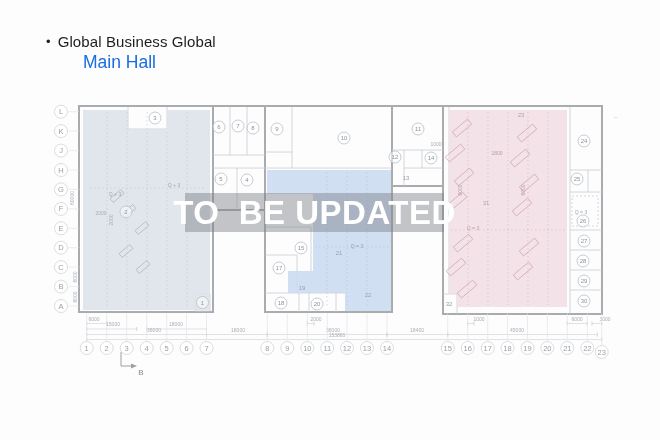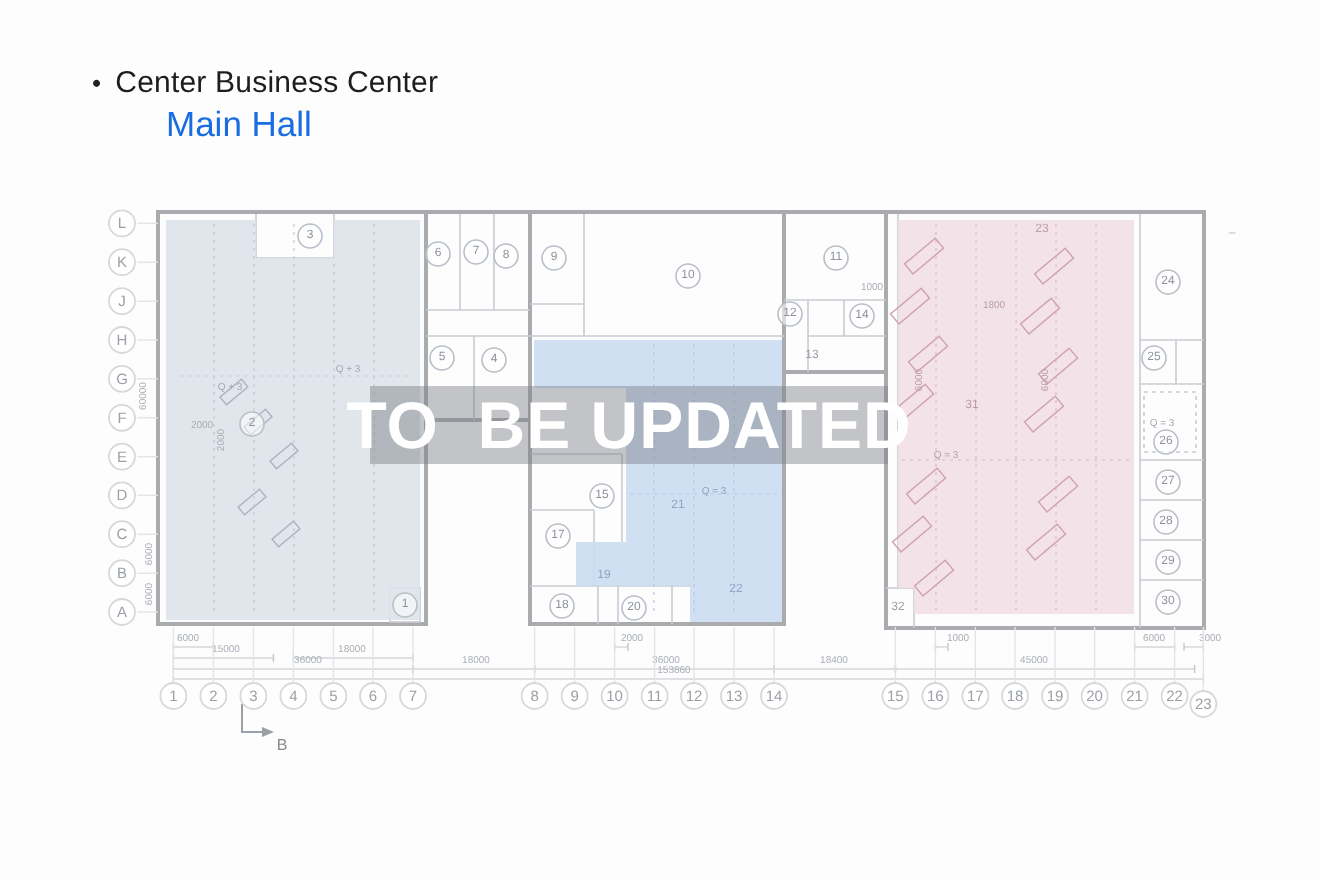--- a/index.html
+++ b/index.html
@@ -15,21 +15,21 @@
       background:rgba(122,127,134,.45);display:flex;align-items:center;justify-content:center;
       font-weight:700;font-size:33px;color:#ffffff;white-space:pre;letter-spacing:.5px;}
 </style>
 </head>
 <body>
 
 <div class="stage">
 
   <div class="hdr">
     <span class="bullet">•</span>
-    <span>Center Business Center</span>
+    <span>Global Business Global</span>
   </div>
   <div class="subtitle" id="subtitle" style="color: rgb(26, 109, 224);">Main Hall</div>
 
   <svg id="plan-svg" width="660" height="440" viewBox="0 0 660 440">
 
     <g stroke="#a9abae" stroke-width="2" fill="none">
       <rect x="79" y="106" width="134" height="206"></rect>
       <rect x="213" y="106" width="52" height="104"></rect>
       <rect x="265" y="106" width="127" height="206"></rect>
       <rect x="392" y="106" width="51" height="80"></rect>

